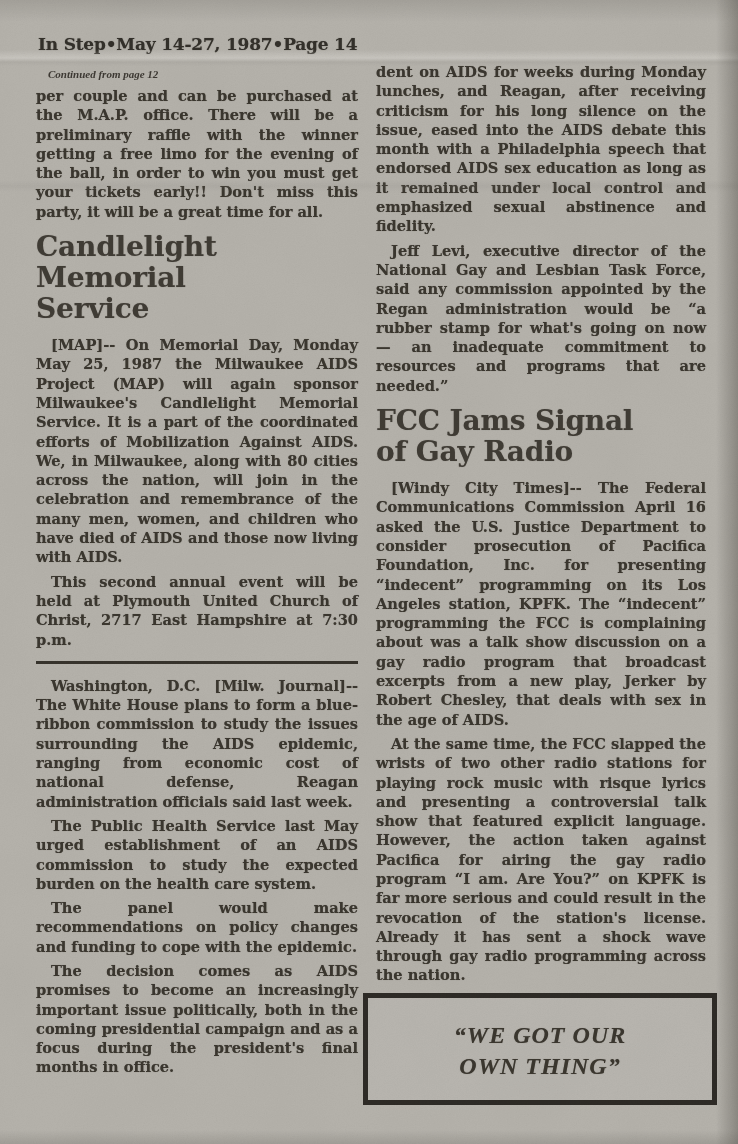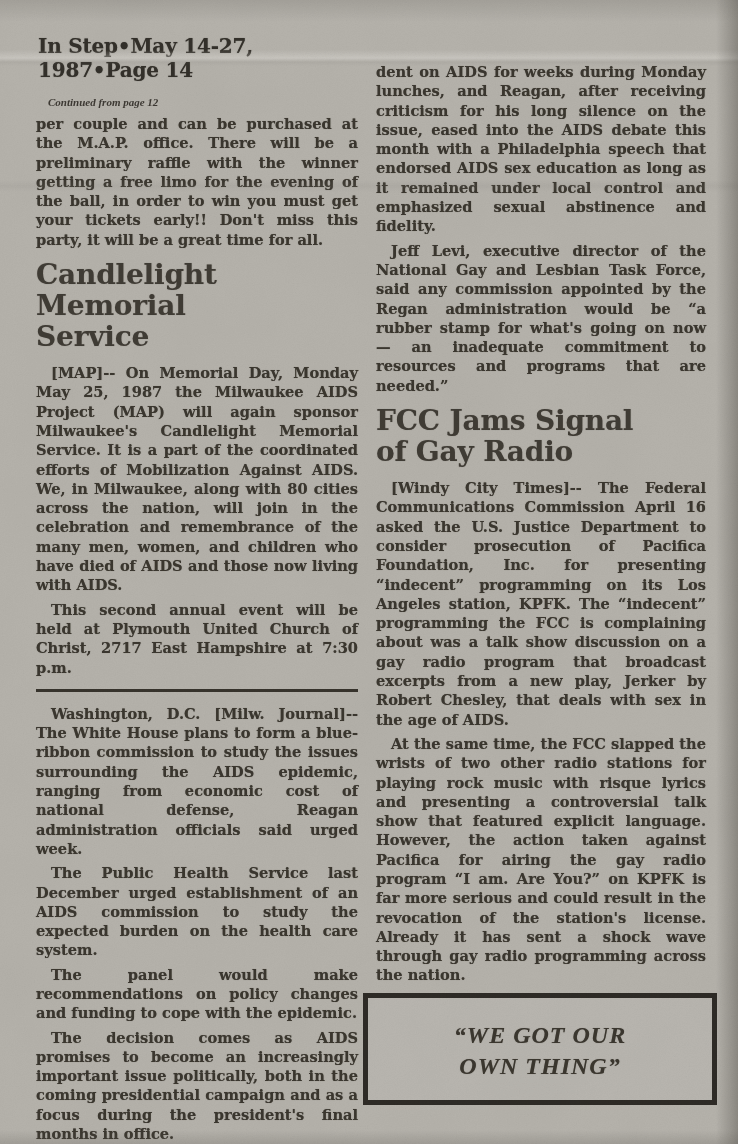--- a/index.html
+++ b/index.html
@@ -11,21 +11,21 @@
     overflow:hidden;
     font-family:"DejaVu Serif", serif;
     color:#3a362f;
     box-sizing:border-box;
     padding:30px 0 0 36px;
   }
   .cols{display:flex;position:relative;z-index:1;}
   .col-left{width:322px;}
   .col-right{width:330px;margin-left:18px;}
   .masthead{
-    font-size:20px;font-weight:bold;letter-spacing:-0.2px;
+    font-size:17px;font-weight:bold;letter-spacing:-0.2px;
     margin:4px 0 14px 2px;color:#33302a;
     text-shadow:0 0 1px rgba(51,48,42,.55);
   }
   .continued{
     font-style:italic;font-size:11px;margin:0 0 6px 12px;
     font-family:"Liberation Serif", serif;font-weight:600;color:#3d3933;
   }
   p.body-p{
     margin:0 0 5px 0;
     font-size:14.6px;line-height:19.3px;
@@ -95,22 +95,22 @@
 
       <h2 class="headline">Candlelight Memorial
 Service</h2>
 
       <p class="body-p">[MAP]-- On Memorial Day, Monday May 25, 1987 the Milwaukee AIDS Project (MAP) will again sponsor Milwaukee's Candlelight Memorial Service. It is a part of the coordinated efforts of Mobilization Against AIDS. We, in Milwaukee, along with 80 cities across the nation, will join in the celebration and remembrance of the many men, women, and children who have died of AIDS and those now living with AIDS.</p>
       <p class="body-p">This second annual event will be held at Plymouth United Church of Christ, 2717 East Hampshire at 7:30 p.m.</p>
 
       <hr class="divider">
 
 
-      <p class="body-p">Washington, D.C. [Milw. Journal]-- The White House plans to form a blue-ribbon commission to study the issues surrounding the AIDS epidemic, ranging from economic cost of national defense, Reagan administration officials said urged week.</p>
-      <p class="body-p">The Public Health Service last December urged establishment of an AIDS commission to study the expected burden on the health care system.</p>
+      <p class="body-p">Washington, D.C. [Milw. Journal]-- The White House plans to form a blue-ribbon commission to study the issues surrounding the AIDS epidemic, ranging from economic cost of national defense, Reagan administration officials said last week.</p>
+      <p class="body-p">The Public Health Service last May urged establishment of an AIDS commission to study the expected burden on the health care system.</p>
       <p class="body-p">The panel would make recommendations on policy changes and funding to cope with the epidemic.</p>
       <p class="body-p">The decision comes as AIDS promises to become an increasingly important issue politically, both in the coming presidential campaign and as a focus during the president's final months in office.</p>
 
     </div>
 
     <div class="col-right">
       <div class="spacer-top-right"></div>
 
       <p class="body-p no-indent">dent on AIDS for weeks during Monday lunches, and Reagan, after receiving criticism for his long silence on the issue, eased into the AIDS debate this month with a Philadelphia speech that endorsed AIDS sex education as long as it remained under local control and emphasized sexual abstinence and fidelity.</p>
       <p class="body-p">Jeff Levi, executive director of the National Gay and Lesbian Task Force, said any commission appointed by the Regan administration would be “a rubber stamp for what's going on now — an inadequate commitment to resources and programs that are needed.”</p>

